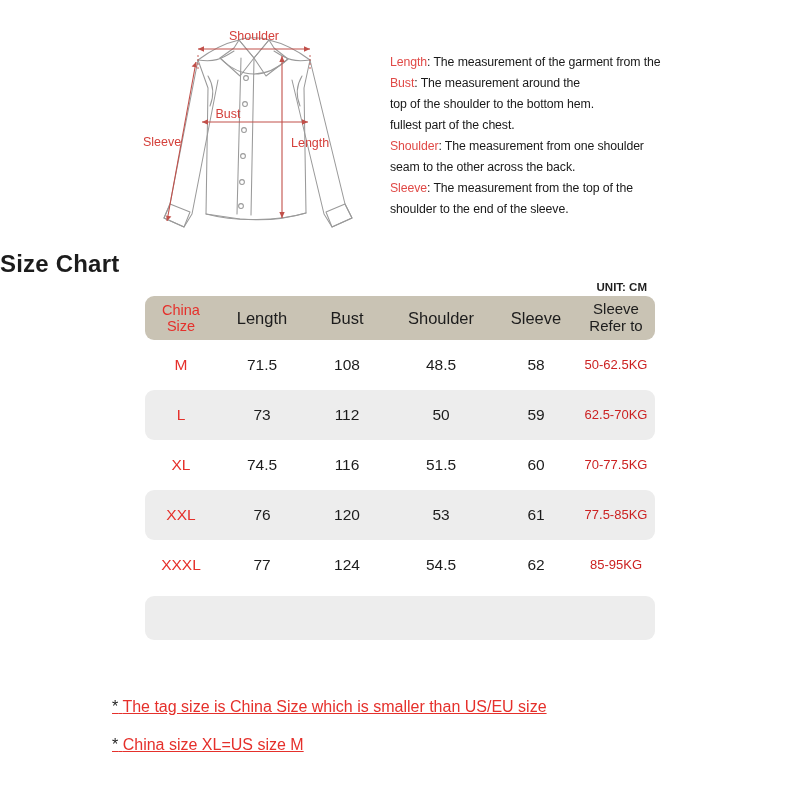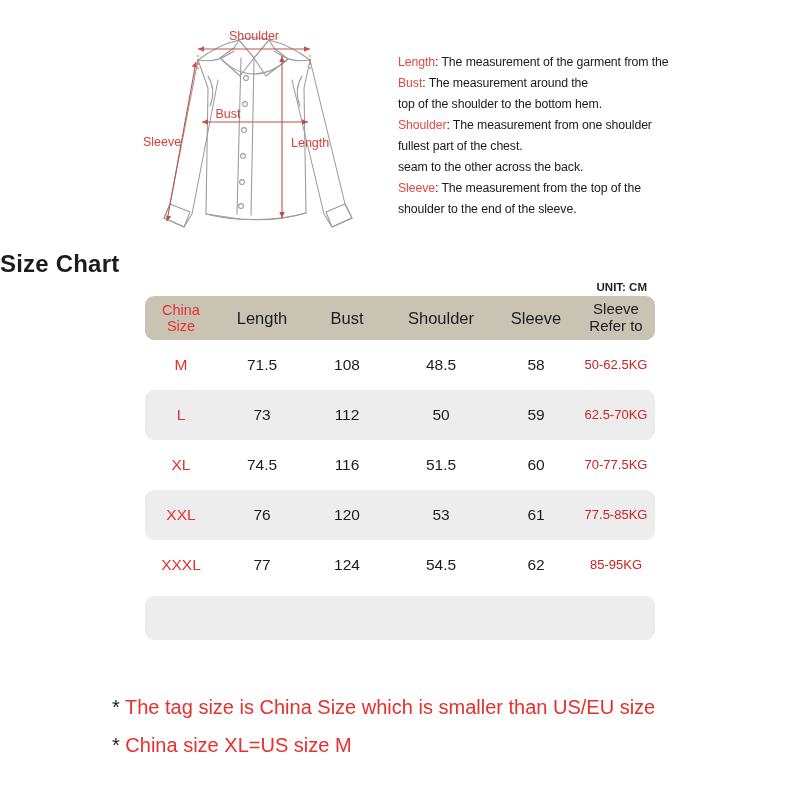--- a/index.html
+++ b/index.html
@@ -39,21 +39,20 @@
     left: 390px;
     top: 52px;
     width: 300px;
   }
   .def-line {
     font-size: 12.3px;
     line-height: 21px;
     color: #1a1a1a;
     white-space: nowrap;
     letter-spacing: -0.1px;
-    margin-left: 8px;
   }
   .def-term {
     color: #e04a47;
   }
 
   
   #size-chart-title {
     position: absolute;
     left: 0;
     top: 250px;
@@ -141,24 +140,25 @@
   }
 
   
   #footer-notes {
     position: absolute;
     left: 112px;
     top: 688px;
     width: 600px;
   }
   .note {
-    font-size: 20px;
+    font-size: 16px;
     line-height: 38px;
     white-space: nowrap;
     color: #1c1c1c;
+    text-decoration: underline;
   }
   .note.red { color: #e5302b; }
   .note .star { color: #1c1c1c; }
 </style>
 </head>
 <body>
 
 <div id="top-section">
 
   <div id="garment-diagram">
@@ -238,24 +238,24 @@
     <div class="def-line">
       <span class="def-term">Length</span><span>: The measurement of the garment from the</span>
     </div>
     <div class="def-line">
       <span class="def-term">Bust</span><span>: The measurement around the</span>
     </div>
     <div class="def-line">
       <span class="def-term"></span><span>top of the shoulder to the bottom hem.</span>
     </div>
     <div class="def-line">
+      <span class="def-term"></span><span>fullest part of the chest.</span>
+    </div>
+    <div class="def-line">
       <span class="def-term">Shoulder</span><span>: The measurement from one shoulder</span>
-    </div>
-    <div class="def-line">
-      <span class="def-term"></span><span>fullest part of the chest.</span>
     </div>
     <div class="def-line">
       <span class="def-term"></span><span>seam to the other across the back.</span>
     </div>
     <div class="def-line">
       <span class="def-term">Sleeve</span><span>: The measurement from the top of the</span>
     </div>
     <div class="def-line">
       <span class="def-term"></span><span>shoulder to the end of the sleeve.</span>
     </div>

